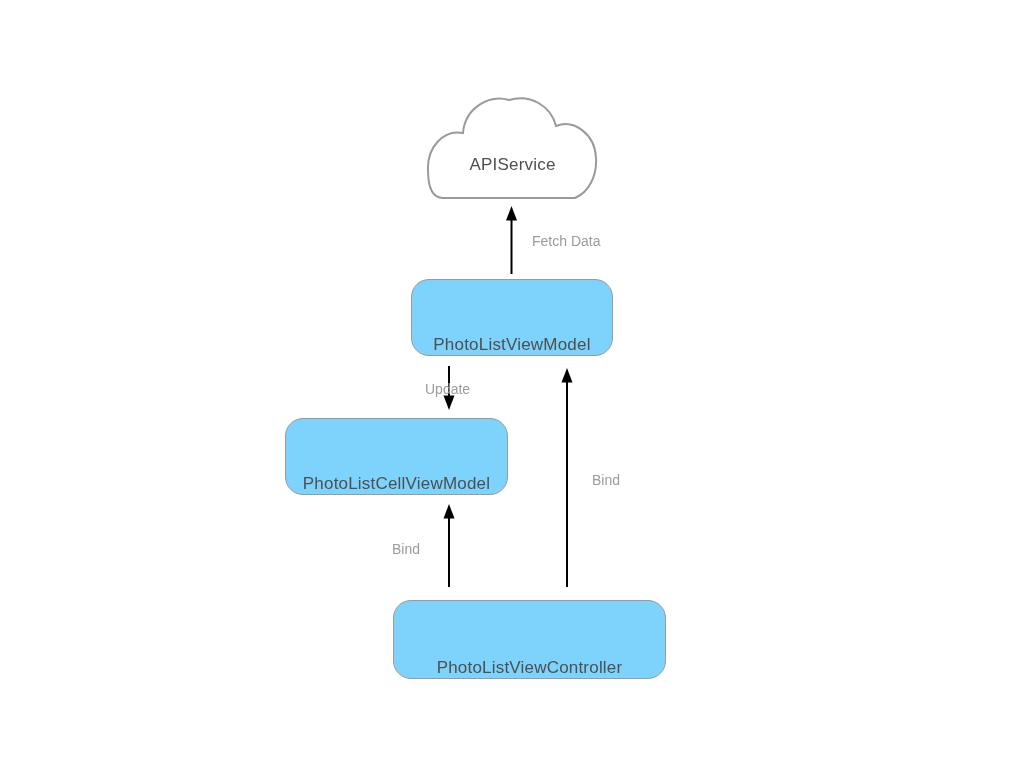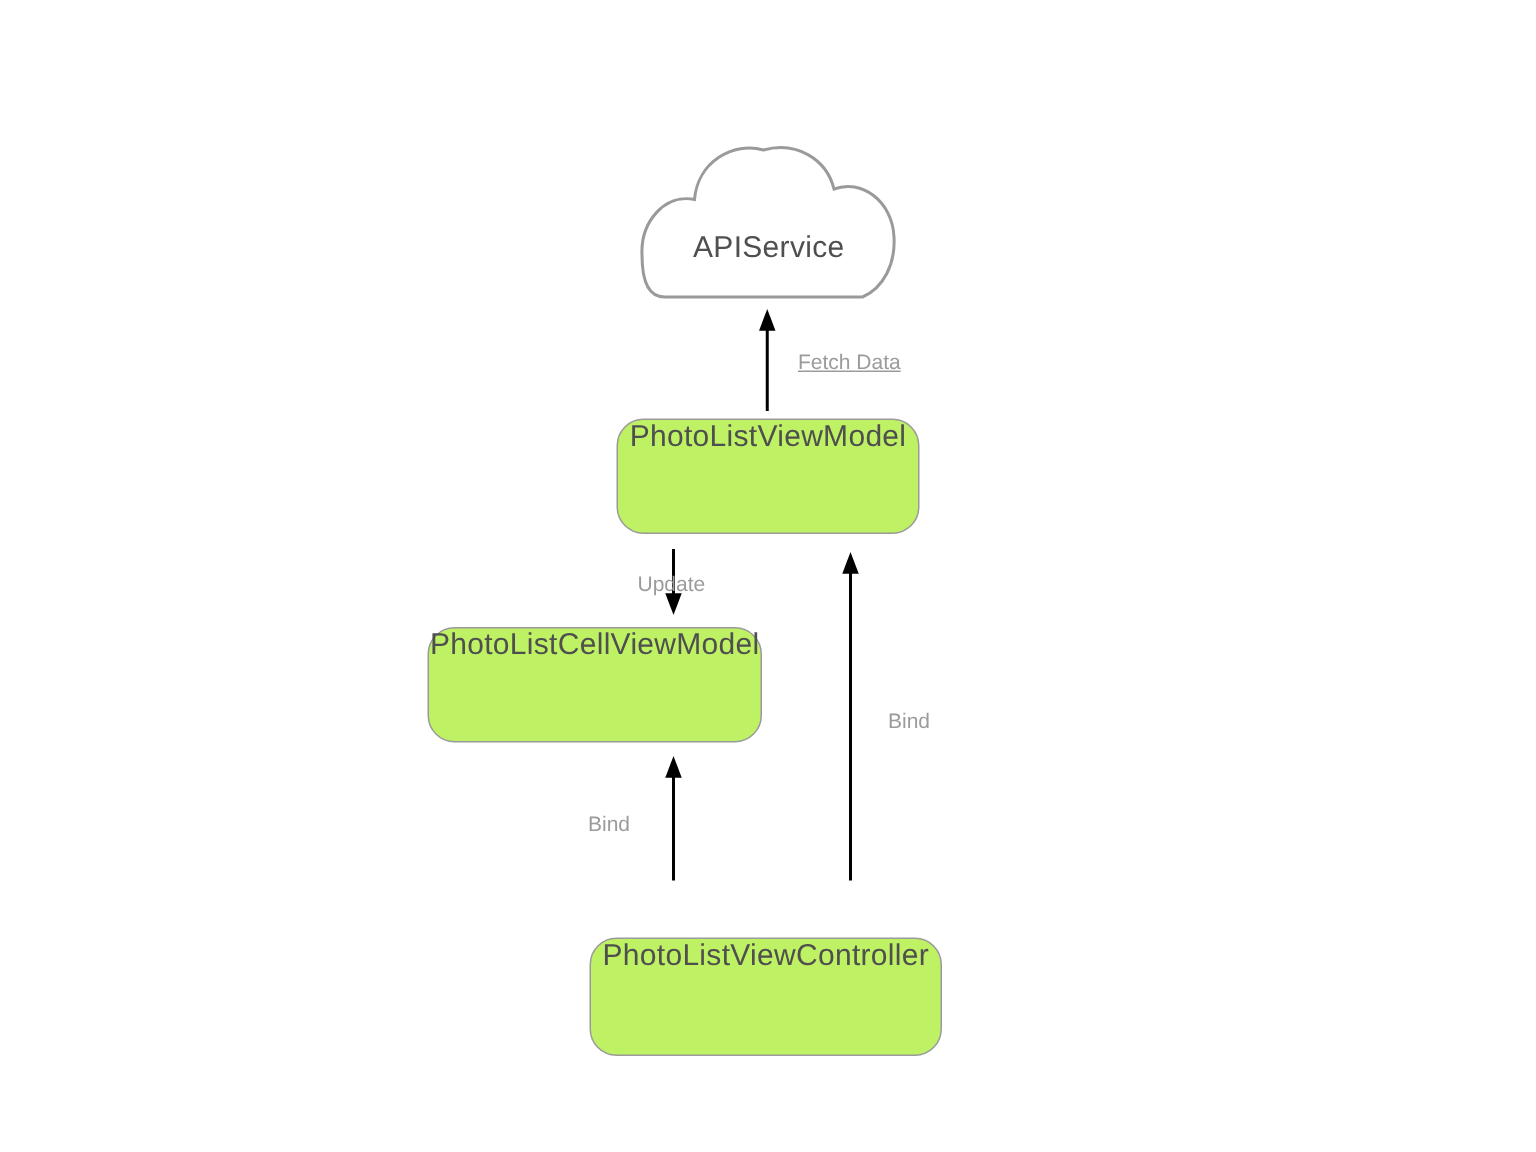--- a/index.html
+++ b/index.html
@@ -37,57 +37,57 @@
     height: 104px;
     overflow: visible;
   }
   .cloud-svg path {
     fill: #ffffff;
     stroke: var(--node-border, #9a9a9a);
     stroke-width: 2;
   }
   .box {
     position: absolute;
-    background: #bef264;
+    background: #7dd3fc;
     border: 1.5px solid var(--node-border, #9a9a9a);
     border-radius: 18px;
     display: flex;
-    align-items: flex-start;
+    align-items: flex-end;
     justify-content: center;
     box-sizing: border-box;
   }
   .node-label {
     color: var(--node-text, #4f4f4f);
-    font-size: 20px;
+    font-size: 17px;
     letter-spacing: 0.2px;
     white-space: nowrap;
   }
   .cloud-label {
     position: absolute;
     left: 427px;
     top: 150px;
     width: 171px;
     height: 30px;
     display: flex;
     align-items: center;
     justify-content: center;
   }
   .edge-label {
     position: absolute;
     color: var(--edge-label, #9b9b9b);
     font-size: 14px;
     white-space: nowrap;
   }
-  #edge-label-fetch { left: 532px; top: 233px; text-decoration: underline; }
+  #edge-label-fetch { left: 532px; top: 233px; }
   #edge-label-update { left: 385px; top: 381px; margin-left: 40px; }
   #edge-label-bind-left { left: 392px; top: 541px; }
   #edge-label-bind-right { left: 592px; top: 472px; }
   #node-viewmodel { left: 411px; top: 279px; width: 202px; height: 77px; }
   #node-cellviewmodel { left: 275px; top: 418px; width: 223px; height: 77px; margin-left: 10px; }
-  #node-viewcontroller { left: 393px; top: 600px; width: 235px; height: 79px; margin-top: 25px; }
+  #node-viewcontroller { left: 393px; top: 600px; width: 273px; height: 79px; }
 </style>
 </head>
 <body>
 
 <div id="canvas">
 
   <svg class="edges-layer" width="1024" height="768" viewBox="0 0 1024 768">
 
     <g>
       <line class="edge-line" x1="511.5" y1="274" x2="511.5" y2="219"></line>

